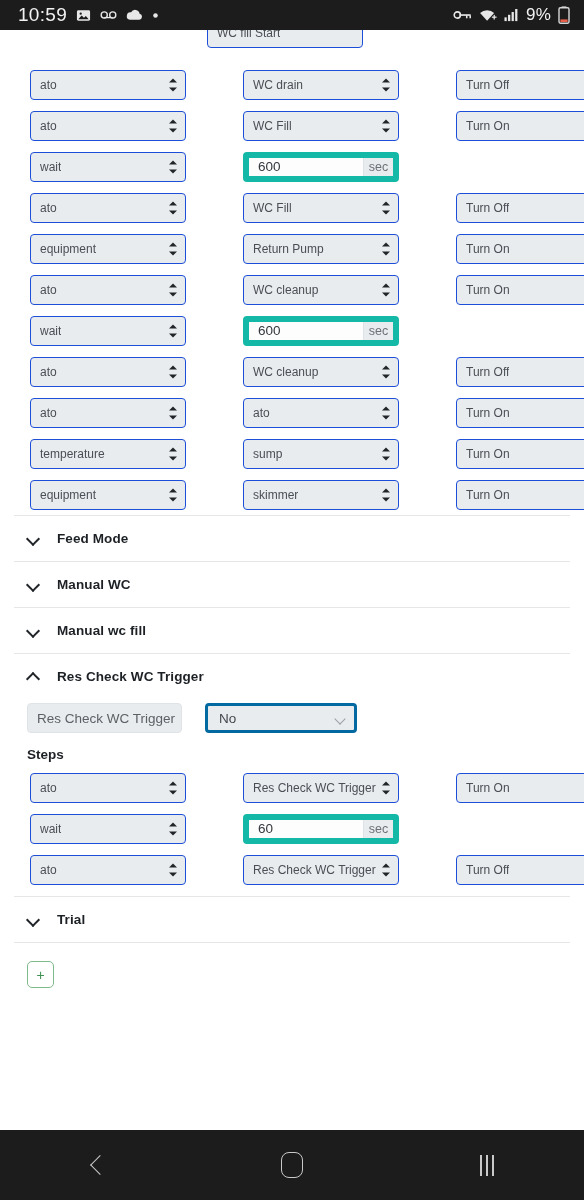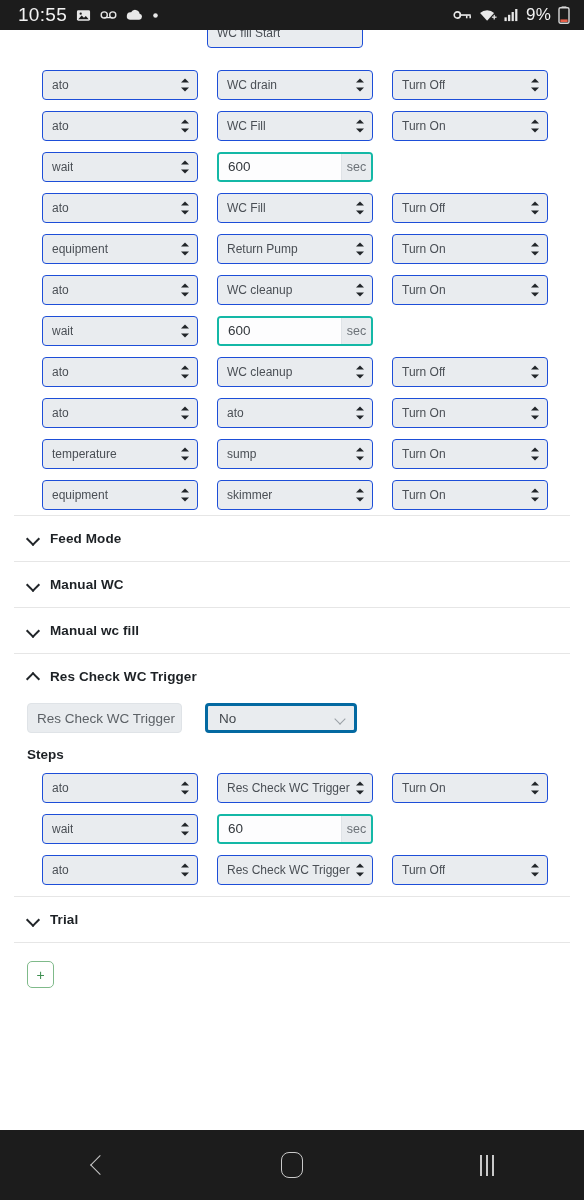--- a/index.html
+++ b/index.html
@@ -32,21 +32,22 @@
 
   
   .clip-row { position:relative; height:34px; }
   .clip-row .sel { position:absolute; top:-12px; left:207px; width:156px; }
 
   .steps-block { padding-top:0px; }
 
   .row {
     display:flex; align-items:center;
     height:41px;
-    padding-left:42px;
+    padding-left:30px;
+    gap:38px;
   }
   .cell { width:156px; margin-right:19px; }
 
   
   .sel {
     position:relative;
     height:30px; width:156px;
     background:#e9ecef;
     border:1px solid #1d4ed8;
     border-radius:4px;
@@ -63,36 +64,36 @@
   .sel .updown::before, .sel .updown::after {
     content:""; position:absolute; left:0; width:0; height:0;
     border-left:4px solid transparent; border-right:4px solid transparent;
   }
   .sel .updown::before { top:0; border-bottom:4.5px solid #212529; }
   .sel .updown::after  { bottom:0; border-top:4.5px solid #212529; }
 
   
   .numgroup {
     display:flex; height:30px; width:156px;
-    border:2px solid #14b8a6; border-radius:4px; overflow:hidden;
+    border:6px solid #14b8a6; border-radius:4px; overflow:hidden;
   }
   .numgroup .num {
     flex:1; background:#fdfdfe; display:flex; align-items:center;
     padding-left:9px; font-size:13.5px; color:#33383d;
   }
   .numgroup .unit {
     width:30px; background:#e9ecef; border-left:1px solid #dfe3e7;
     display:flex; align-items:center; justify-content:center;
     font-size:12.5px; color:#6b7177;
   }
 
   
   .divider { height:1px; background:#e6e6e6; margin:0 14px; }
   .section-head {
-    height:45px; display:flex; align-items:center; padding-left:27px; gap:10px;
+    height:45px; display:flex; align-items:center; padding-left:27px; gap:17px;
   }
   .chev { width:13px; height:13px; position:relative; flex:none; }
   .chev::before {
     content:""; position:absolute; left:1px; top:2px;
     width:8px; height:8px;
     border-right:2px solid #212529; border-bottom:2px solid #212529;
     transform: rotate(45deg);
   }
   .chev.up::before { transform: rotate(225deg); top:4px; }
   .section-title { font-size:13.5px; font-weight:bold; color:#1d2125; letter-spacing:.1px; }
@@ -153,21 +154,21 @@
   .nav-recent { display:flex; gap:4px; }
   .nav-recent i { display:block; width:2px; height:21px; background:#c9c9c9; }
 </style>
 </head>
 <body>
 
 <div class="phone">
 
   <div class="statusbar">
     <div class="sb-left">
-      <span class="sb-clock">10:55</span>
+      <span class="sb-clock">10:59</span>
       <span class="sb-ico">
         <svg width="15" height="15" viewBox="0 0 16 16">
             <rect x="1" y="2.5" width="14" height="11" rx="1.5" fill="#e8e8e8"></rect>
             <circle cx="5" cy="6" r="1.2" fill="#1c1c1c"></circle>
             <path d="M2.5 12 L6 8 L8.5 10.5 L10.5 8.5 L13.5 12 Z" fill="#1c1c1c"></path>
           </svg>
       </span>
       <span class="sb-ico">
         <svg width="17" height="12" viewBox="0 0 20 12">
             <circle cx="5" cy="6" r="3.6" fill="none" stroke="#e8e8e8" stroke-width="1.6"></circle>

